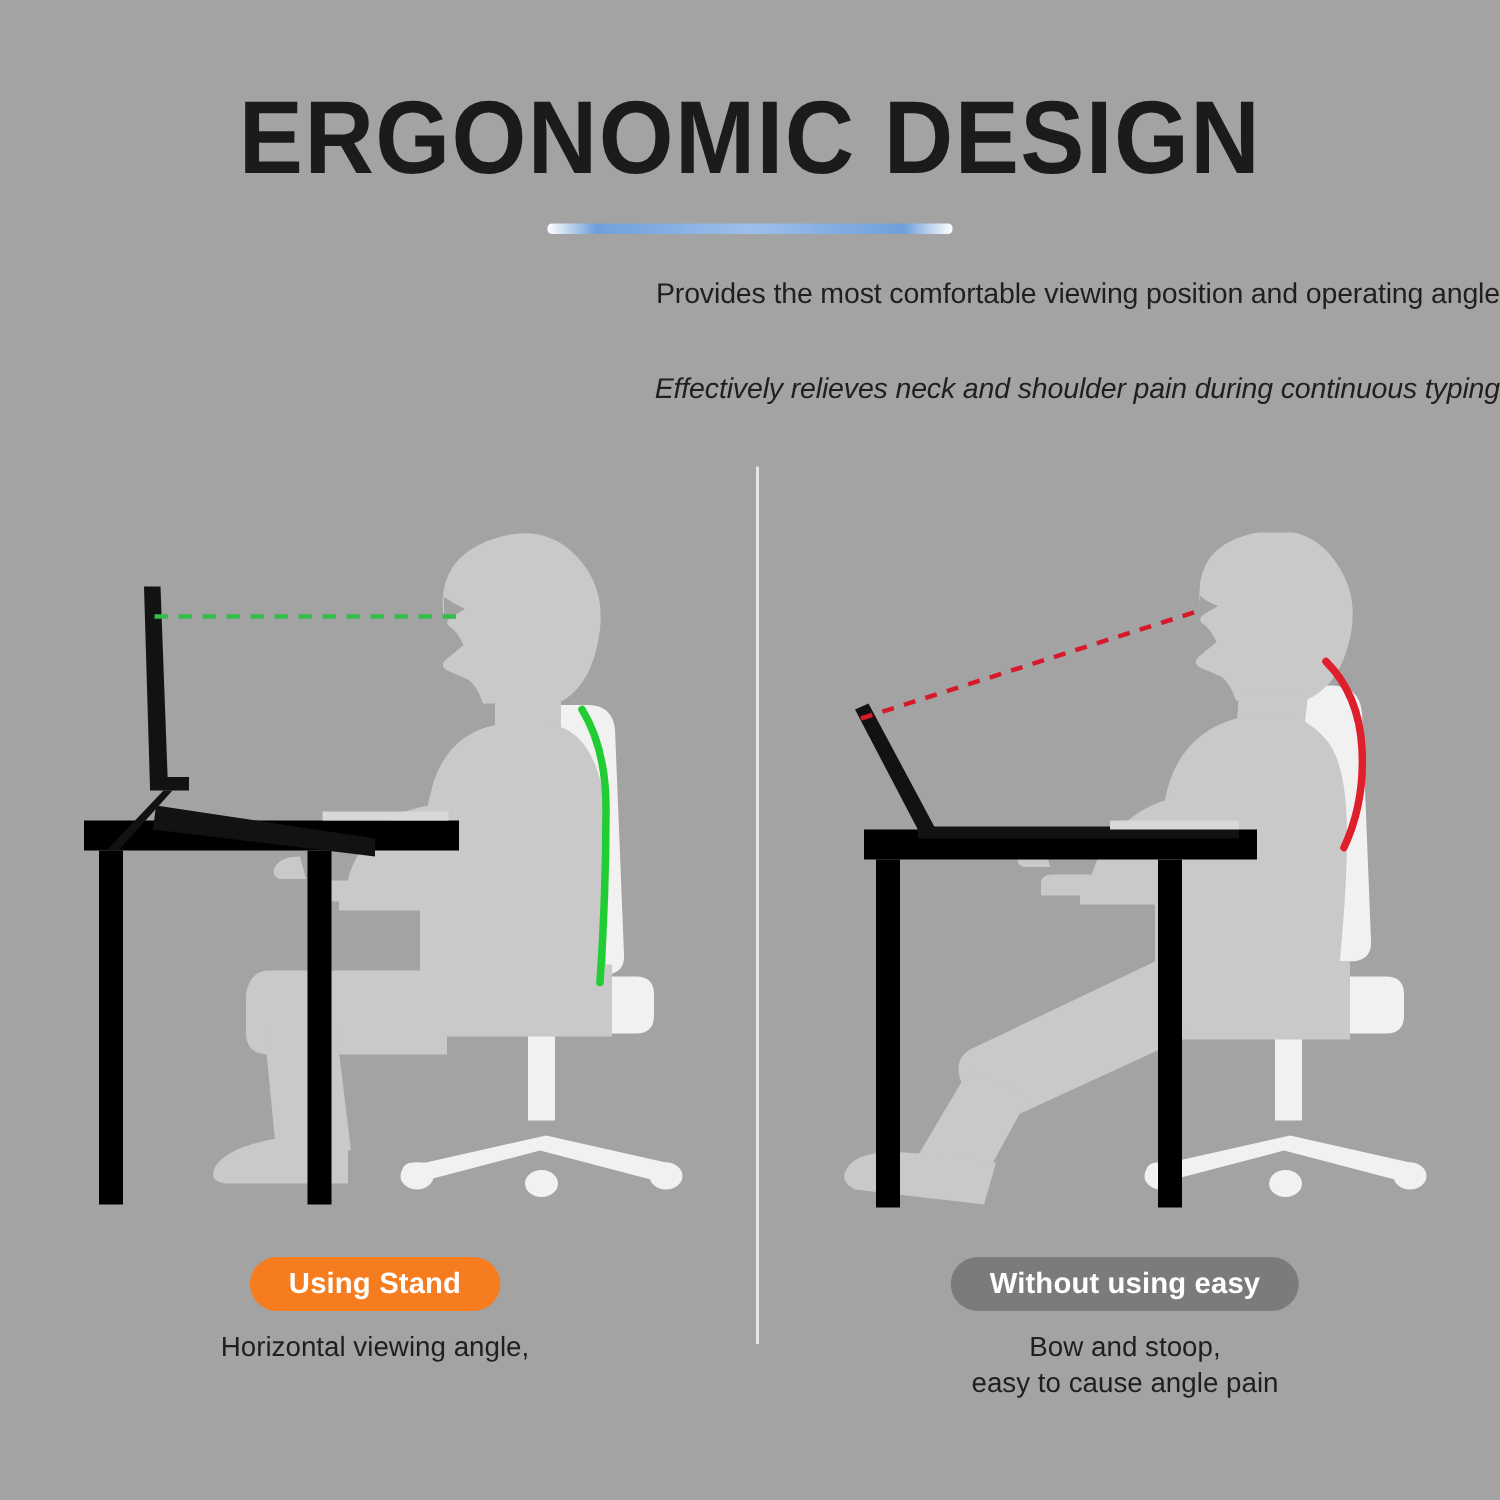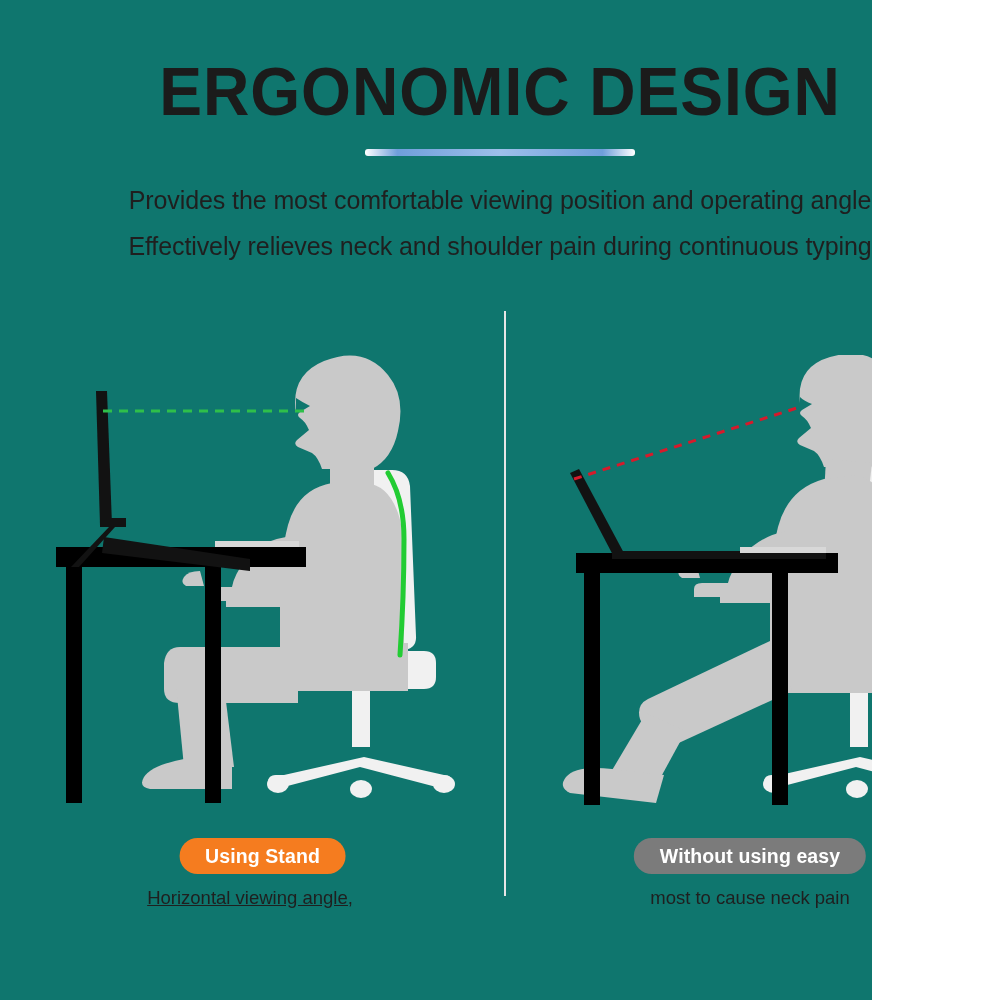--- a/index.html
+++ b/index.html
@@ -2,23 +2,23 @@
 <html><head>
 <meta charset="utf-8">
 <style>
   html, body {
     margin: 0;
     padding: 0;
     background: #ffffff;
   }
   #page {
     position: relative;
-    width: 872px;
+    width: 1000px;
     height: 1000px;
-    background: #0f766e;
+    background: #a3a3a3;
     overflow: hidden;
     font-family: "Liberation Sans", sans-serif;
   }
 
   
   #title {
     position: absolute;
     top: 52px;
     left: 0;
     width: 1000px;
@@ -38,29 +38,29 @@
     left: 365px;
     width: 270px;
     height: 7px;
     border-radius: 3px;
     background: linear-gradient(to right, #ffffff 0%, #6f9fdb 12%, #9dc0ea 50%, #6f9fdb 88%, #ffffff 100%);
   }
   .subline {
     position: absolute;
     left: 0;
     width: 1000px;
-    text-align: center;
-    font-size: 25px;
+    text-align: right;
+    font-size: 19px;
     font-weight: 400;
     color: #1f1f1f;
     letter-spacing: -0.1px;
     white-space: nowrap;
   }
   #subline-1 { top: 186px; }
-  #subline-2 { top: 232px; }
+  #subline-2 { top: 249px; font-style: italic; }
 
   
   #panel-divider {
     position: absolute;
     left: 504px;
     top: 311px;
     width: 2px;
     height: 585px;
     background: #e6e6e6;
   }
@@ -105,34 +105,34 @@
     background: #7b7b7b;
   }
   .badge-wrap {
     position: absolute;
     top: 0;
     height: 1000px;
     width: 500px;
     pointer-events: none;
   }
   .badge-wrap > * { pointer-events: auto; }
-  #wrap-left  { left: 0; padding-left: 25px; }
+  #wrap-left  { left: 0; }
   #wrap-right { left: 500px; }
 
   .caption {
     position: absolute;
     left: 0;
     width: 500px;
     text-align: center;
     font-size: 18.5px;
     line-height: 24px;
     color: #1f1f1f;
     white-space: nowrap;
   }
-  #caption-left  { top: 886px; text-decoration: underline; }
+  #caption-left  { top: 886px; }
   #caption-right { top: 886px; }
   .caption span { display: block; }
 </style>
 </head>
 <body>
 
 <div id="page">
 
   <div id="title">ERGONOMIC DESIGN</div>
   <div id="title-rule"></div>
@@ -293,17 +293,18 @@
   <div class="badge-wrap" id="wrap-left">
     <div class="badge" id="badge-left">Using Stand</div>
     <div class="caption" id="caption-left">
       <span>Horizontal viewing angle,</span>
     </div>
   </div>
 
   <div class="badge-wrap" id="wrap-right">
     <div class="badge" id="badge-right">Without using easy</div>
     <div class="caption" id="caption-right">
-      <span>most to cause neck pain</span>
+      <span>Bow and stoop,</span>
+      <span>easy to cause angle pain</span>
     </div>
   </div>
 
 </div>
 
 </body></html>

